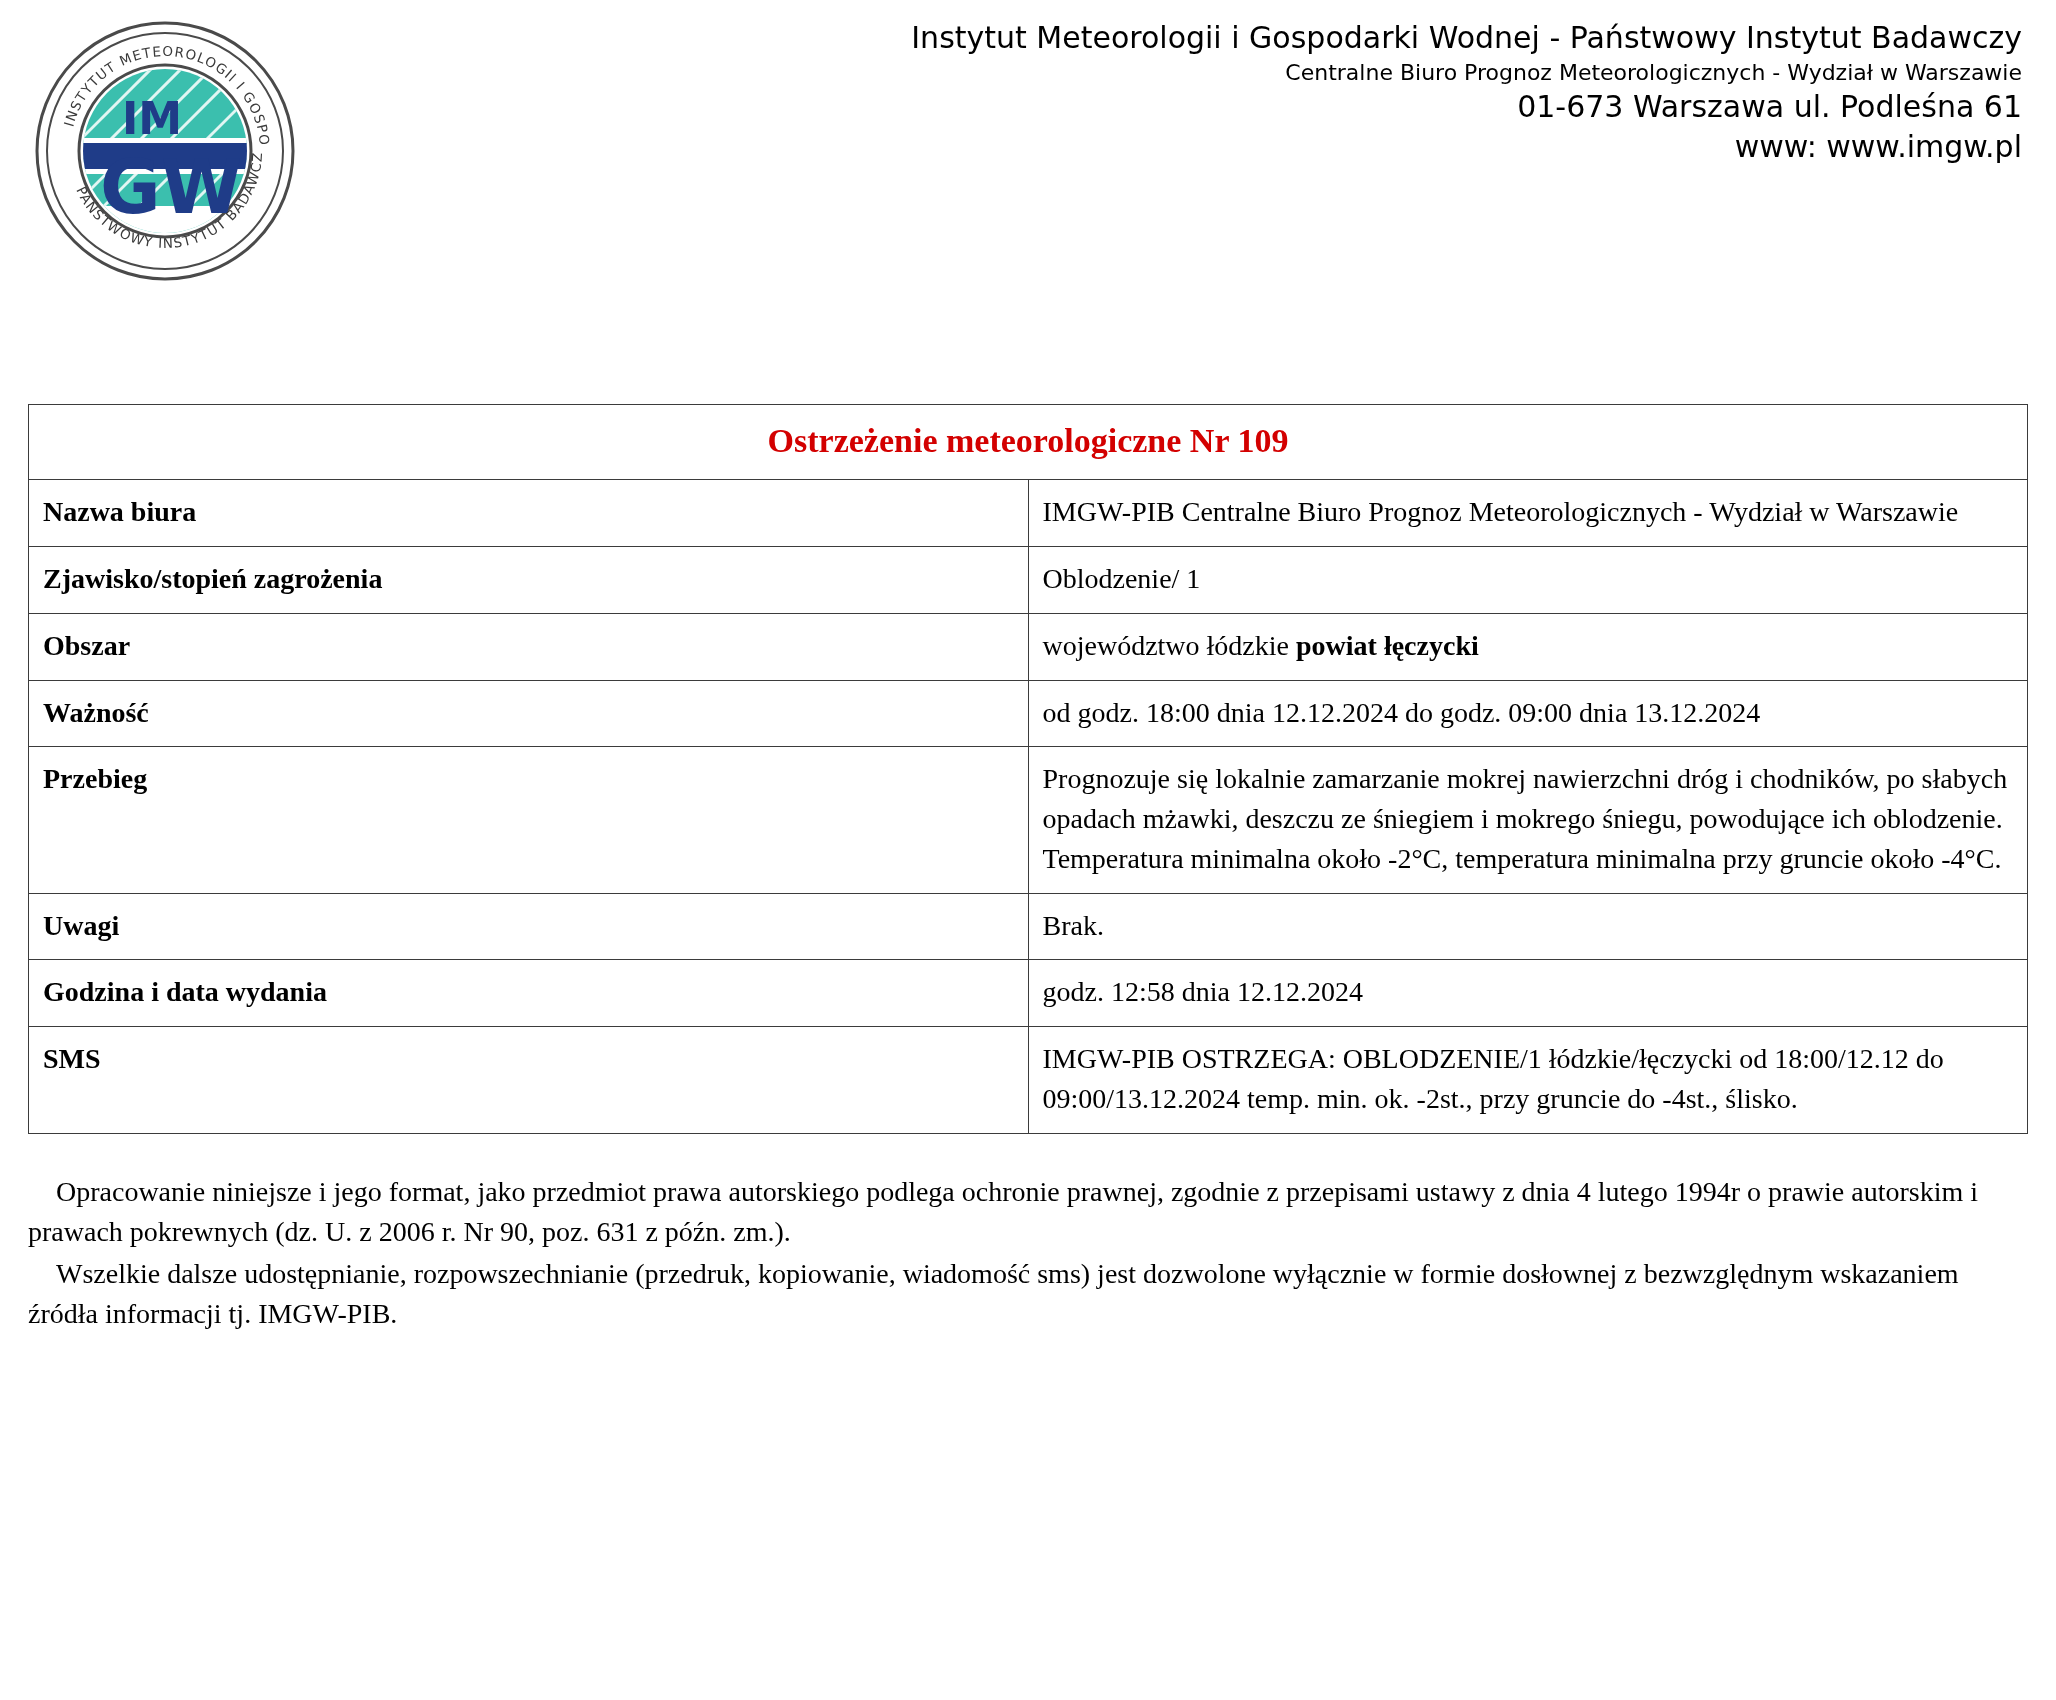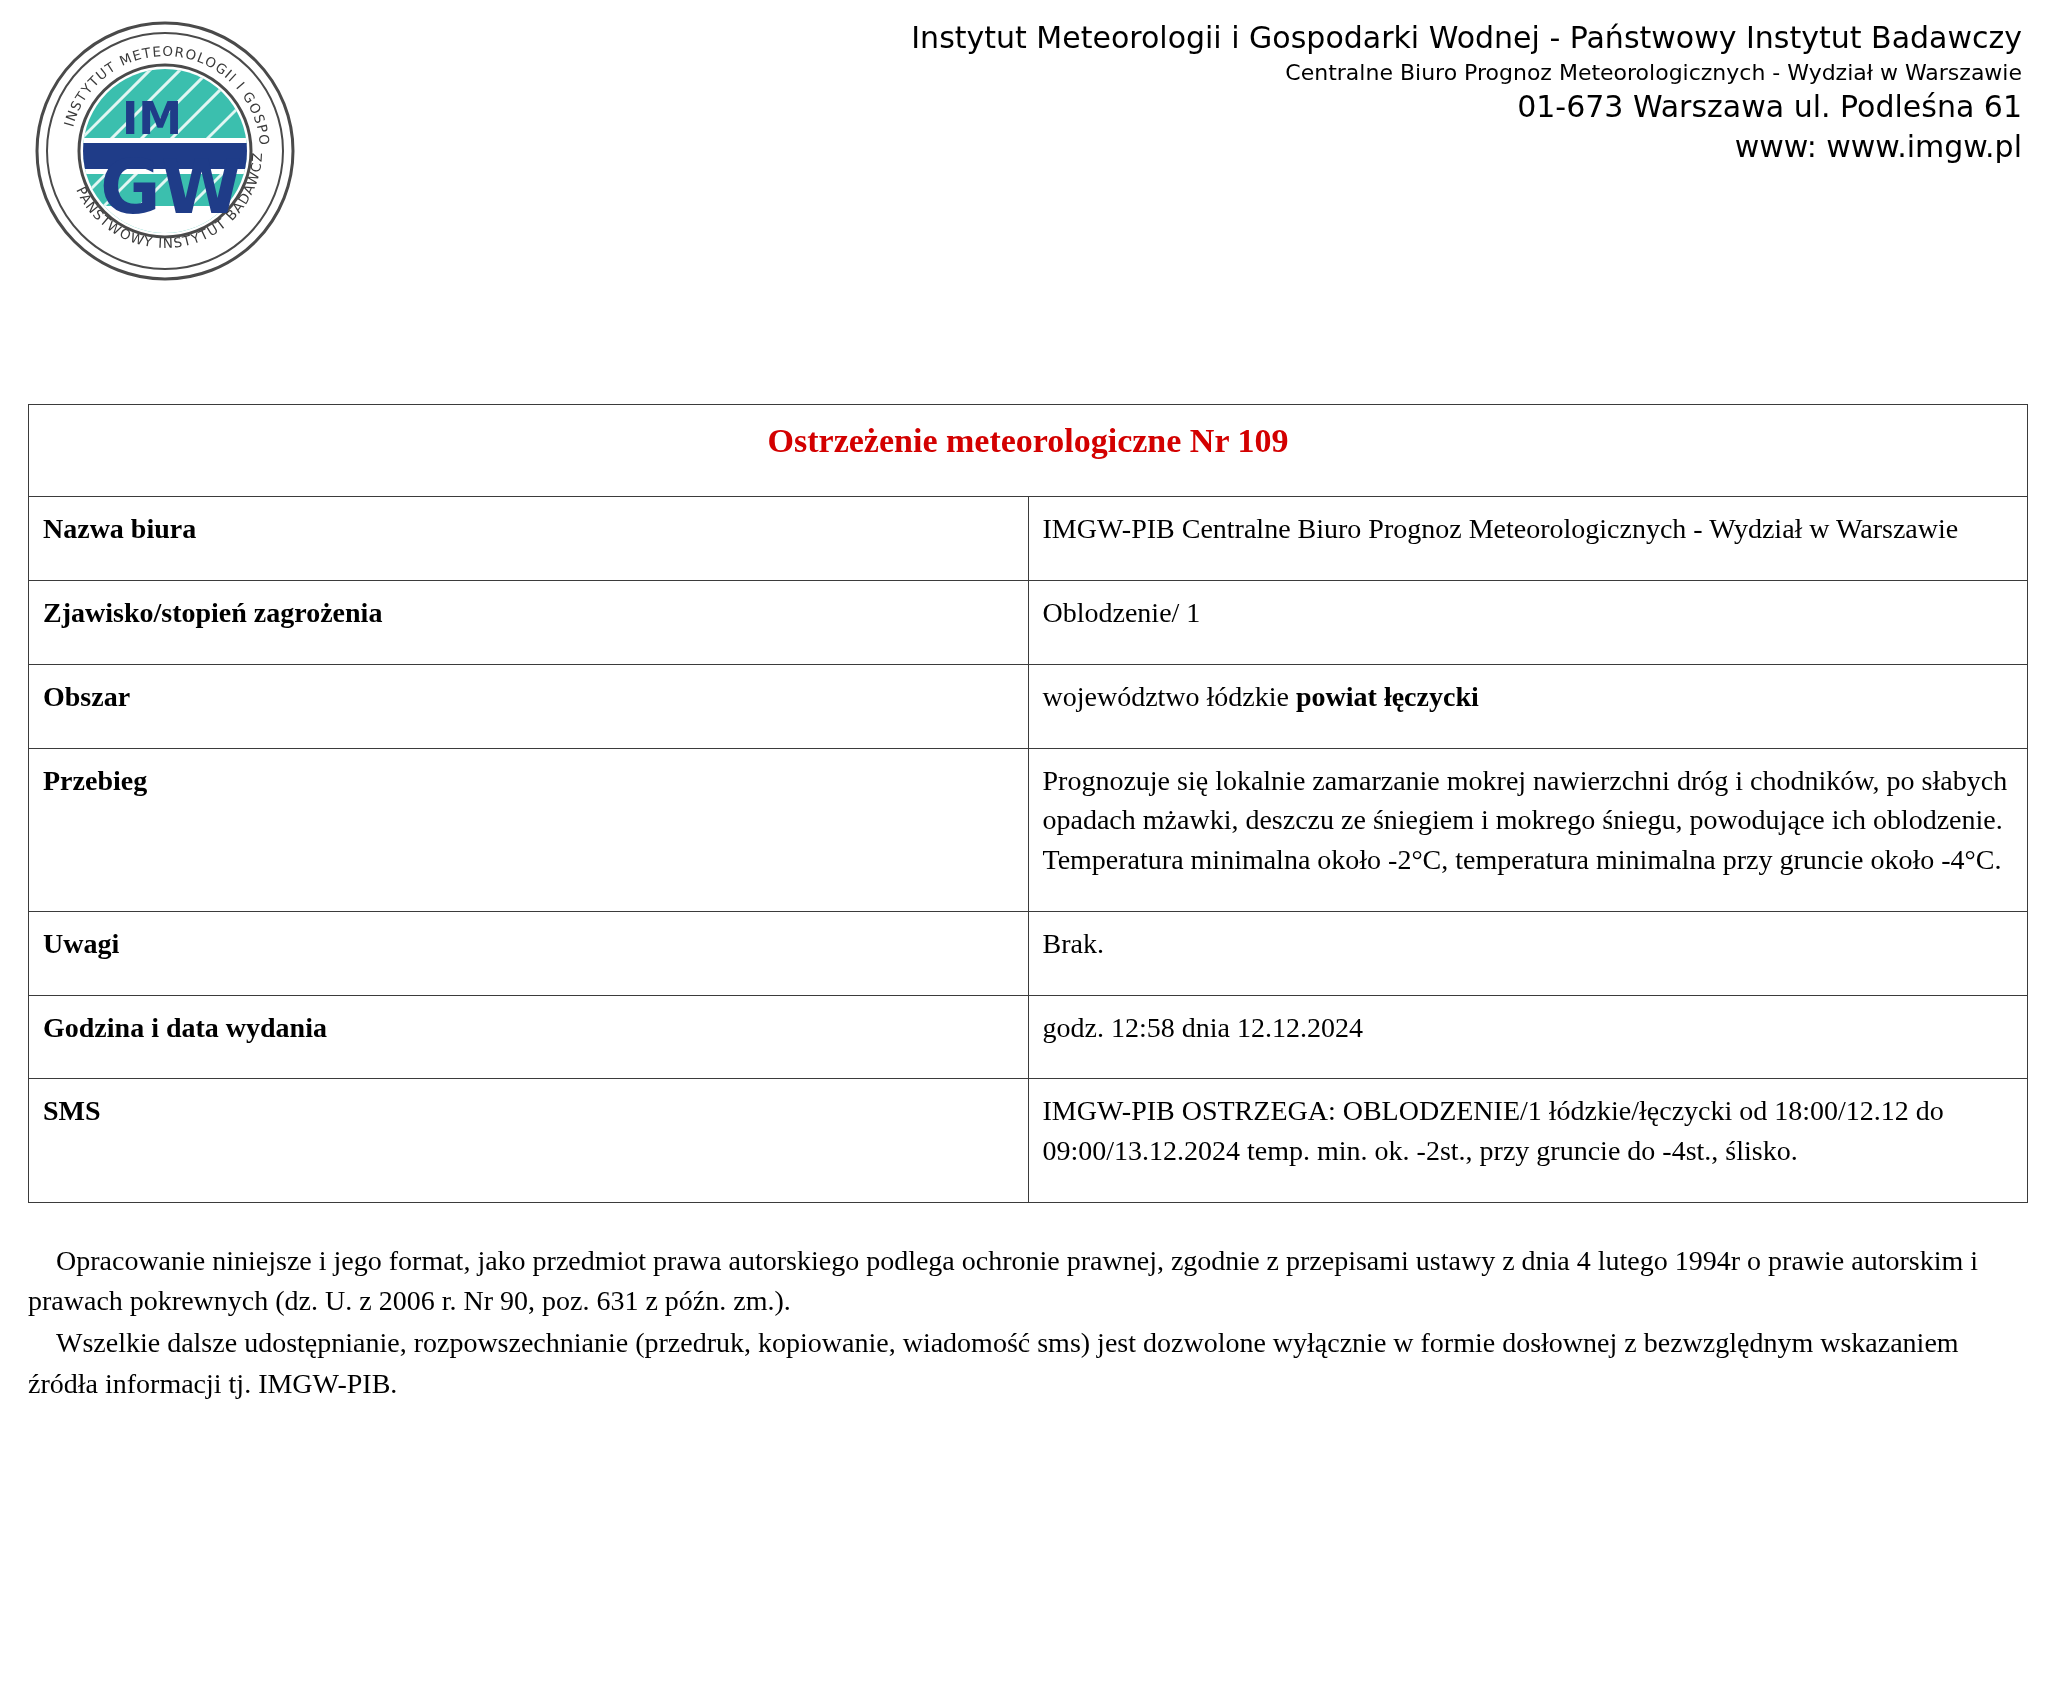--- a/index.html
+++ b/index.html
@@ -59,21 +59,21 @@
     box-sizing: border-box;
   }
   table.warn {
     border-collapse: collapse;
     width: 2000px;
     margin-top: 118px;
     table-layout: fixed;
   }
   table.warn td {
     border: 1.5px solid #3b3b3b;
-    padding: 12px 14px 31px 14px;
+    padding: 12px 14px 14px 14px;
     vertical-align: top;
     font-size: 28px;
     line-height: 1.42;
     margin-left: 16px;
   }
   td.label {
     width: 545px;
     font-weight: bold;
   }
   td.value {
@@ -174,20 +174,24 @@
       <tr>
         <td class="label">Zjawisko/stopień zagrożenia</td>
         <td class="value">Oblodzenie/ 1</td>
       </tr>
 
       <tr>
         <td class="label">Obszar</td>
         <td class="value"><span>województwo łódzkie </span><span class="bold-inline">powiat łęczycki</span></td>
       </tr>
 
+      <tr>
+        <td class="label">Ważność</td>
+        <td class="value">od godz. 18:00 dnia 12.12.2024 do godz. 09:00 dnia 13.12.2024</td>
+      </tr>
 
       <tr>
         <td class="label">Przebieg</td>
         <td class="value">Prognozuje się lokalnie zamarzanie mokrej nawierzchni dróg i chodników, po słabych opadach mżawki, deszczu ze śniegiem  i mokrego śniegu,  powodujące ich oblodzenie. Temperatura minimalna około -2°C, temperatura minimalna przy gruncie około -4°C.</td>
       </tr>
 
 
       <tr>
         <td class="label">Uwagi</td>
         <td class="value">Brak.</td>

